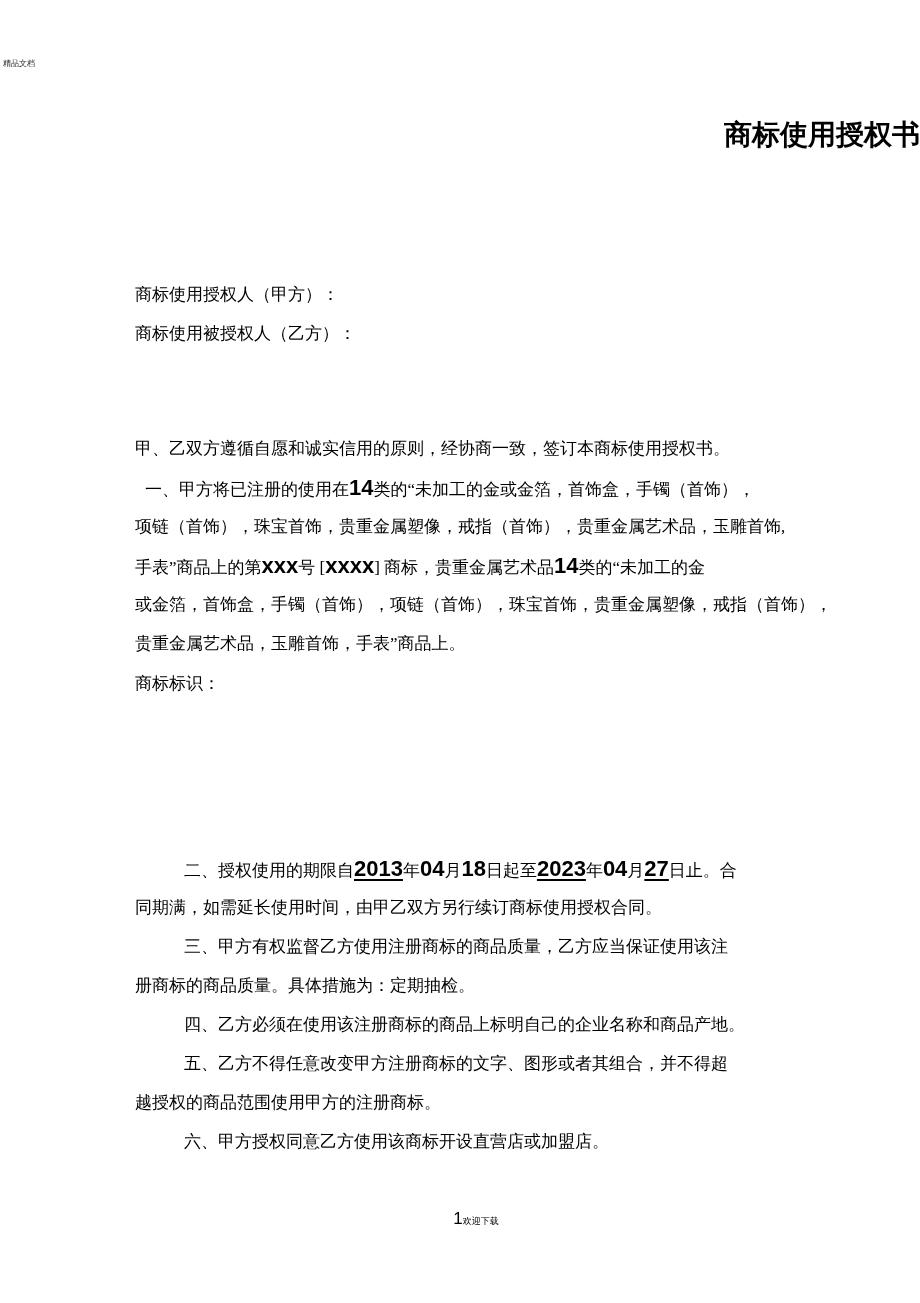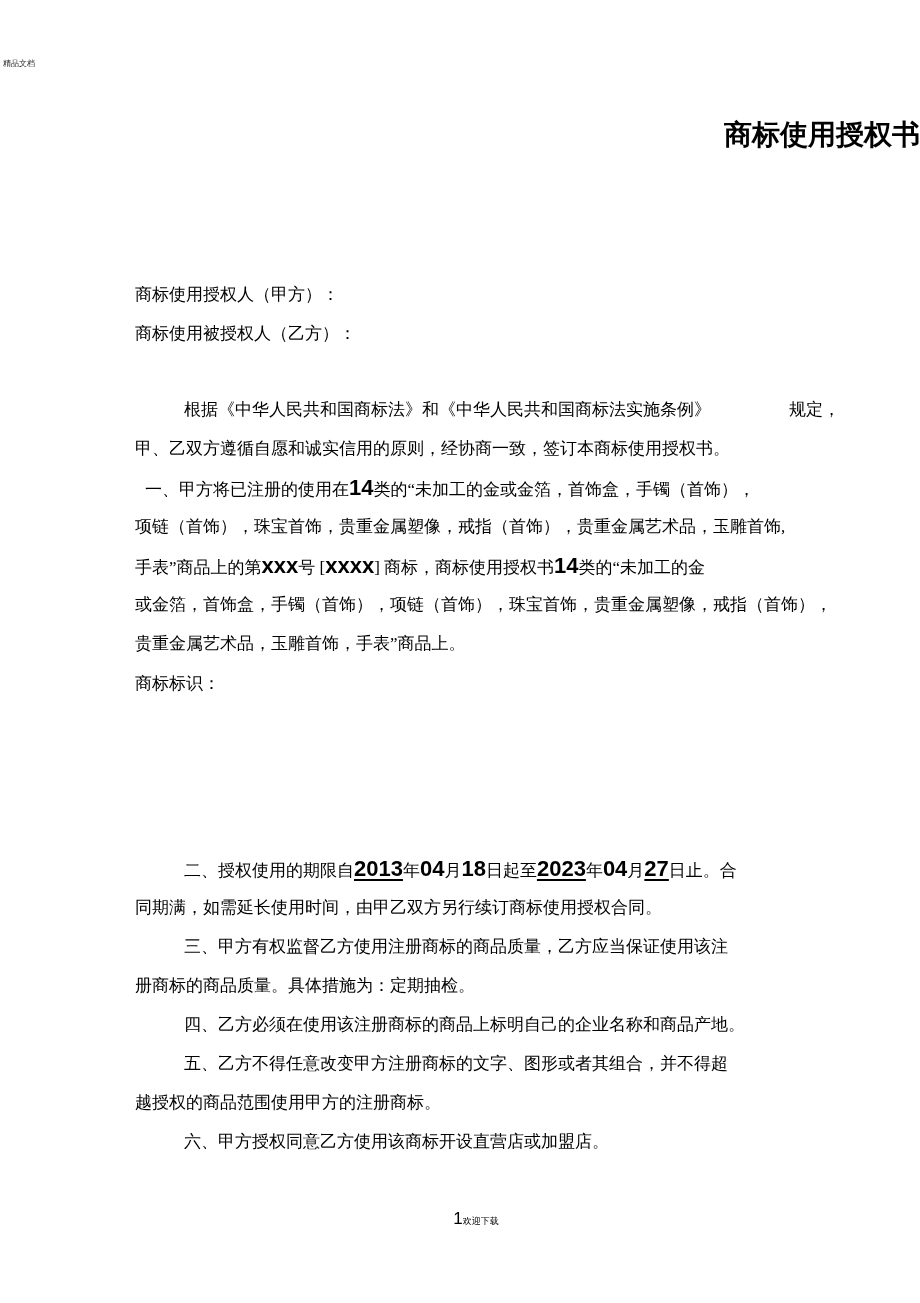--- a/index.html
+++ b/index.html
@@ -50,32 +50,28 @@
 
 <div class="page">
 
   <div class="watermark">精品文档</div>
 
   <h1 class="title">商标使用授权书</h1>
 
   <div class="ln" style="top:321px">商标使用被授权人（乙方）：</div>
   <div class="ln" style="top:282px">商标使用授权人（甲方）：</div>
 
-  <div class="ln indent-2" style="top:397px">
-    <span>根据《中华人民共和国商标法》和《中华人民共和国商标法实施条例》</span>
-    <span class="right-part">规定，</span>
-  </div>
   <div class="ln" style="top:436px">甲、乙双方遵循自愿和诚实信用的原则，经协商一致，签订本商标使用授权书。</div>
 
   <div class="ln indent-1" style="top:475px">
     <span>一、甲方将已注册的使用在</span><span class="num">14</span><span>类的“未加工的金或金箔，首饰盒，手镯（首饰），</span>
   </div>
   <div class="ln" style="top:514px">项链（首饰），珠宝首饰，贵重金属塑像，戒指（首饰），贵重金属艺术品，玉雕首饰,</div>
   <div class="ln" style="top:553px">
-    <span>手表”商品上的第</span><span class="num">xxx</span><span>号 [</span><span class="num">xxxx</span><span>] 商标，商标使用授权书</span><span class="num">14</span><span>类的“未加工的金</span>
+    <span>手表”商品上的第</span><span class="num">xxx</span><span>号 [</span><span class="num">xxxx</span><span>] 商标，贵重金属艺术品</span><span class="num">14</span><span>类的“未加工的金</span>
   </div>
   <div class="ln" style="top:592px">或金箔，首饰盒，手镯（首饰），项链（首饰），珠宝首饰，贵重金属塑像，戒指（首饰），</div>
   <div class="ln" style="top:631px">贵重金属艺术品，玉雕首饰，手表”商品上。</div>
 
   <div class="ln" style="top:671px">商标标识：</div>
 
   <div class="ln indent-2" style="top:856px">
     <span>二、授权使用的期限自</span><span class="num u">2013</span><span>年</span><span class="num">04</span><span>月</span><span class="num">18</span><span>日起至</span><span class="num u">2023</span><span>年</span><span class="num">04</span><span>月</span><span class="num u">27</span><span>日止。合</span>
   </div>
   <div class="ln" style="top:895px">同期满，如需延长使用时间，由甲乙双方另行续订商标使用授权合同。</div>

